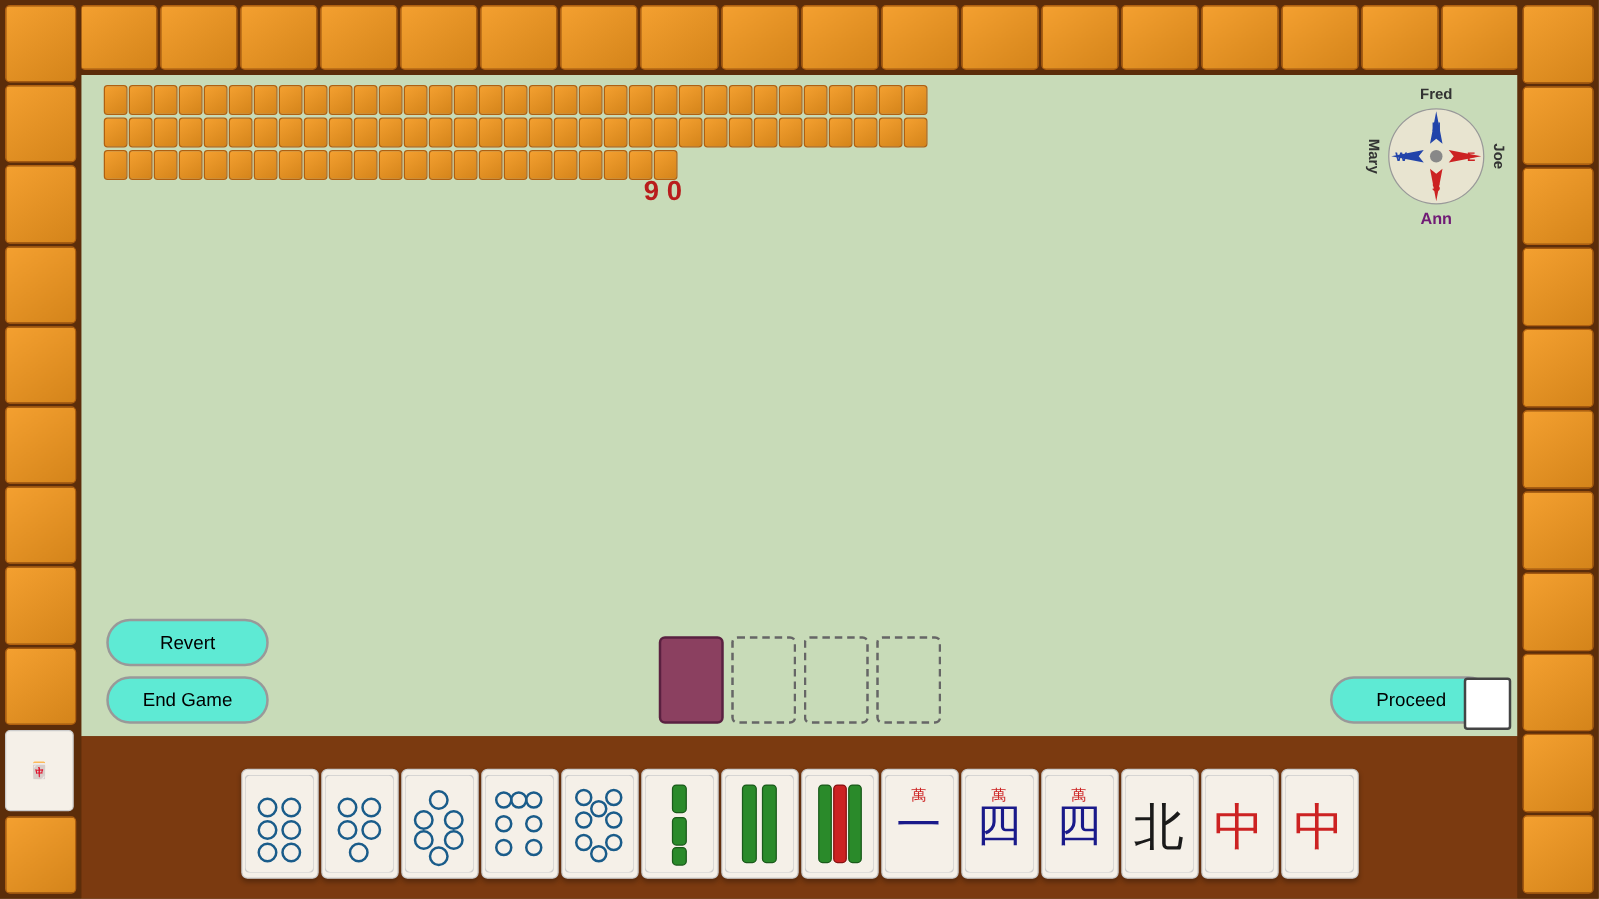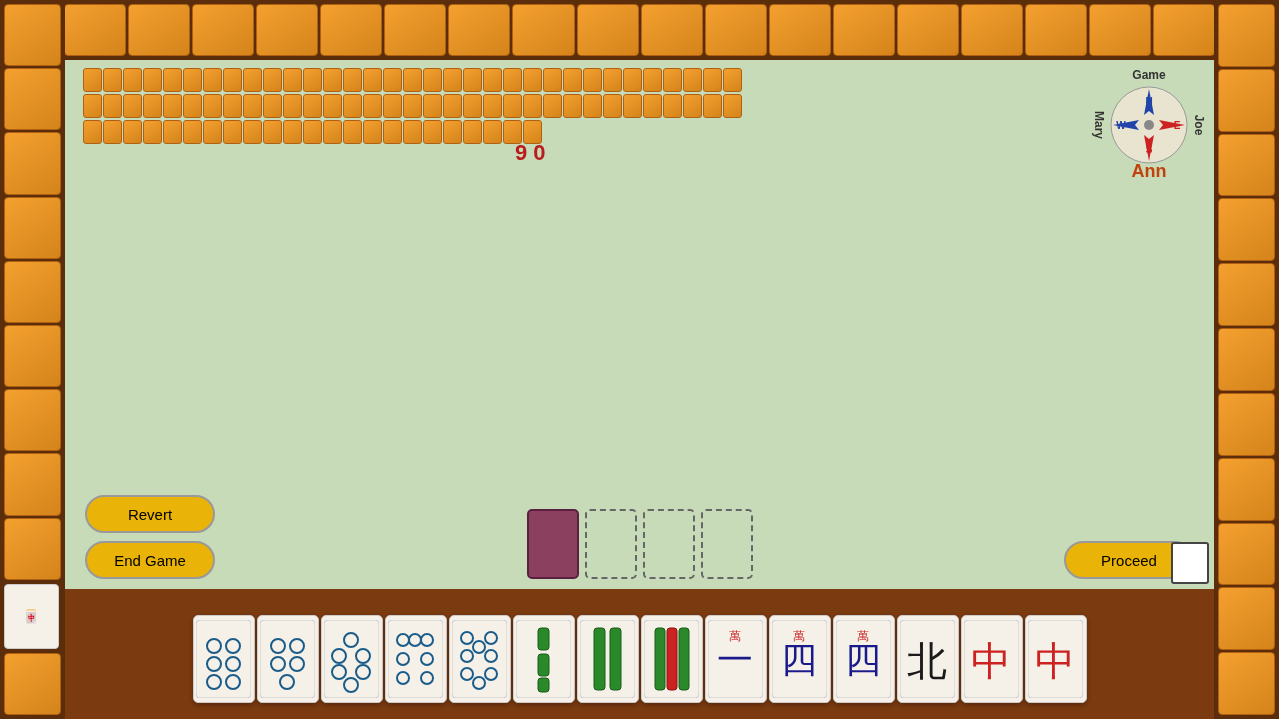--- a/index.html
+++ b/index.html
@@ -122,23 +122,23 @@
       transform: translateX(-50%);
       font-size: 12px;
       font-weight: bold;
       color: #333;
     }
     .compass-label-ann {
       position: absolute;
       bottom: -2px;
       left: 50%;
       transform: translateX(-50%);
-      font-size: 18px;
+      font-size: 13px;
       font-weight: bold;
-      color: #c2410c;
+      color: #701a75;
     }
     .compass-label-mary {
       position: absolute;
       left: -2px;
       top: 50%;
       transform: translateY(-50%);
       font-size: 12px;
       font-weight: bold;
       color: #333;
       writing-mode: vertical-rl;
@@ -168,21 +168,21 @@
       position: absolute;
       bottom: 10px;
       left: 20px;
       display: flex;
       flex-direction: column;
       gap: 8px;
     }
     .action-btn {
       width: 130px;
       height: 38px;
-      background: #eab308;
+      background: #5eead4;
       border: 2px solid #999;
       border-radius: 20px;
       font-size: 15px;
       cursor: pointer;
       font-weight: 500;
     }
 
     .action-buttons-right {
       position: absolute;
       bottom: 10px;
@@ -443,21 +443,21 @@
         <div class="small-tile"></div>
         <div class="small-tile"></div>
         <div class="small-tile"></div>
         <div class="small-tile"></div>
     </div>
   </div>
 
   <div class="tile-count">9  0</div>
 
   <div class="compass-container">
-    <span class="compass-label-fred">Game</span>
+    <span class="compass-label-fred">Fred</span>
     <span class="compass-label-ann">Ann</span>
     <span class="compass-label-mary">Mary</span>
     <span class="compass-label-joe">Joe</span>
     <svg class="compass-rose" viewBox="0 0 80 80">
 
       <circle cx="40" cy="40" r="38" fill="#e8e4d0" stroke="#999" stroke-width="1"></circle>
 
       <polygon points="40,4 35,30 40,26 45,30" fill="#2244aa"></polygon>
 
       <polygon points="40,76 35,50 40,54 45,50" fill="#cc2222"></polygon>

